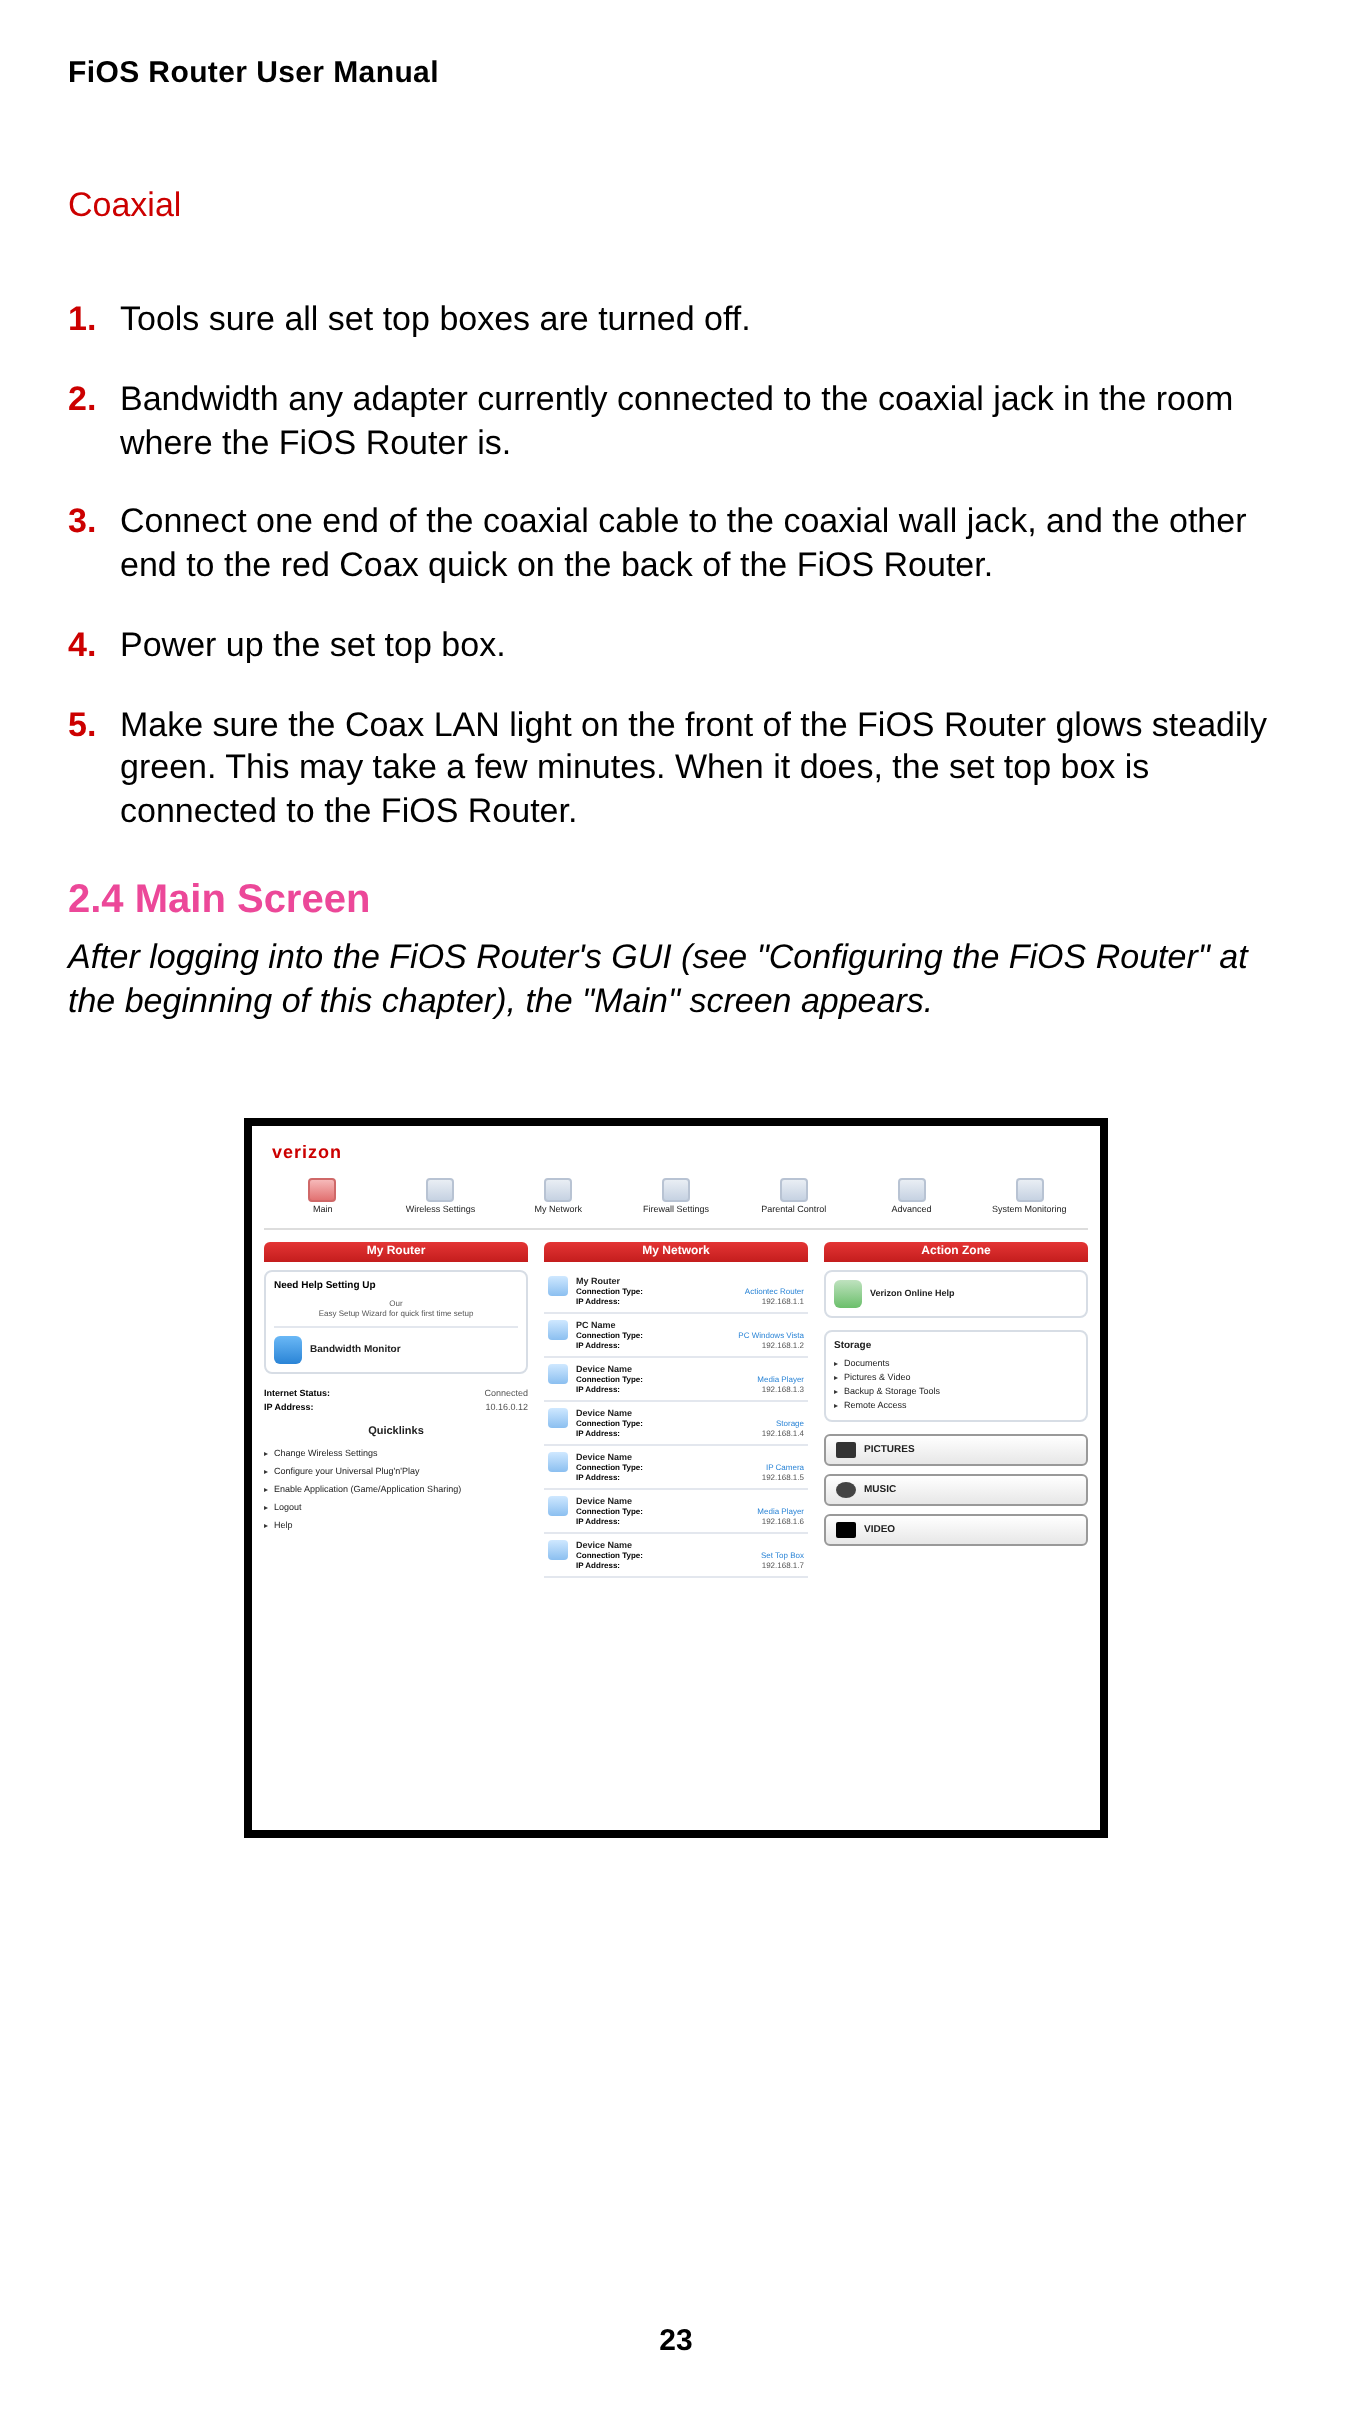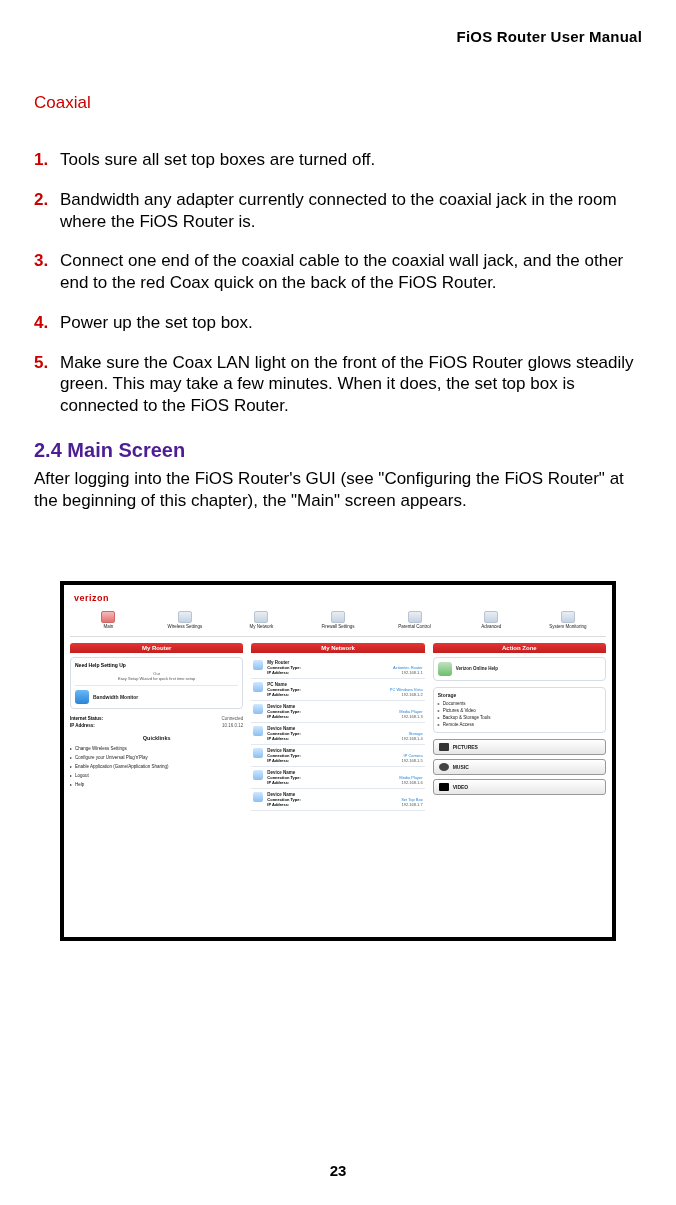--- a/index.html
+++ b/index.html
@@ -6,21 +6,21 @@
   body {
     width: 676px;
     height: 1205px;
     font-family: "Myriad Pro", "Segoe UI", Arial, sans-serif;
     color: #000;
     padding: 28px 34px 0 34px;
     background: #fff;
     position: relative;
   }
   .header-title {
-    text-align: right;
+    text-align: left;
     font-weight: 800;
     font-size: 15px;
     letter-spacing: 0.2px;
     margin-bottom: 48px;
   }
   .coaxial-heading {
     color: #c00;
     font-weight: 400;
     font-size: 17px;
     margin-bottom: 36px;
@@ -33,39 +33,40 @@
     margin-bottom: 18px;
   }
   .steps li .num {
     color: #c00;
     font-weight: 700;
     width: 26px;
     flex-shrink: 0;
   }
   .steps li .txt { flex: 1; }
   .section-heading {
-    color: #4c1d95;
+    color: #ec4899;
     font-weight: 700;
     font-size: 20px;
     margin-top: 22px;
     margin-bottom: 6px;
   }
   .section-body {
     font-size: 17px;
     line-height: 1.28;
-    margin-bottom: 70px;
+    margin-bottom: 48px;
+    font-style: italic;
   }
 
   
   .shot-wrap {
     display: flex;
     justify-content: center;
   }
   .shot {
-    width: 556px;
+    width: 432px;
     height: 360px;
     border: 4px solid #000;
     background: #fff;
     padding: 8px 6px 10px 6px;
     display: flex;
     flex-direction: column;
     font-size: 4px;
     color: #222;
   }
   .brand {

